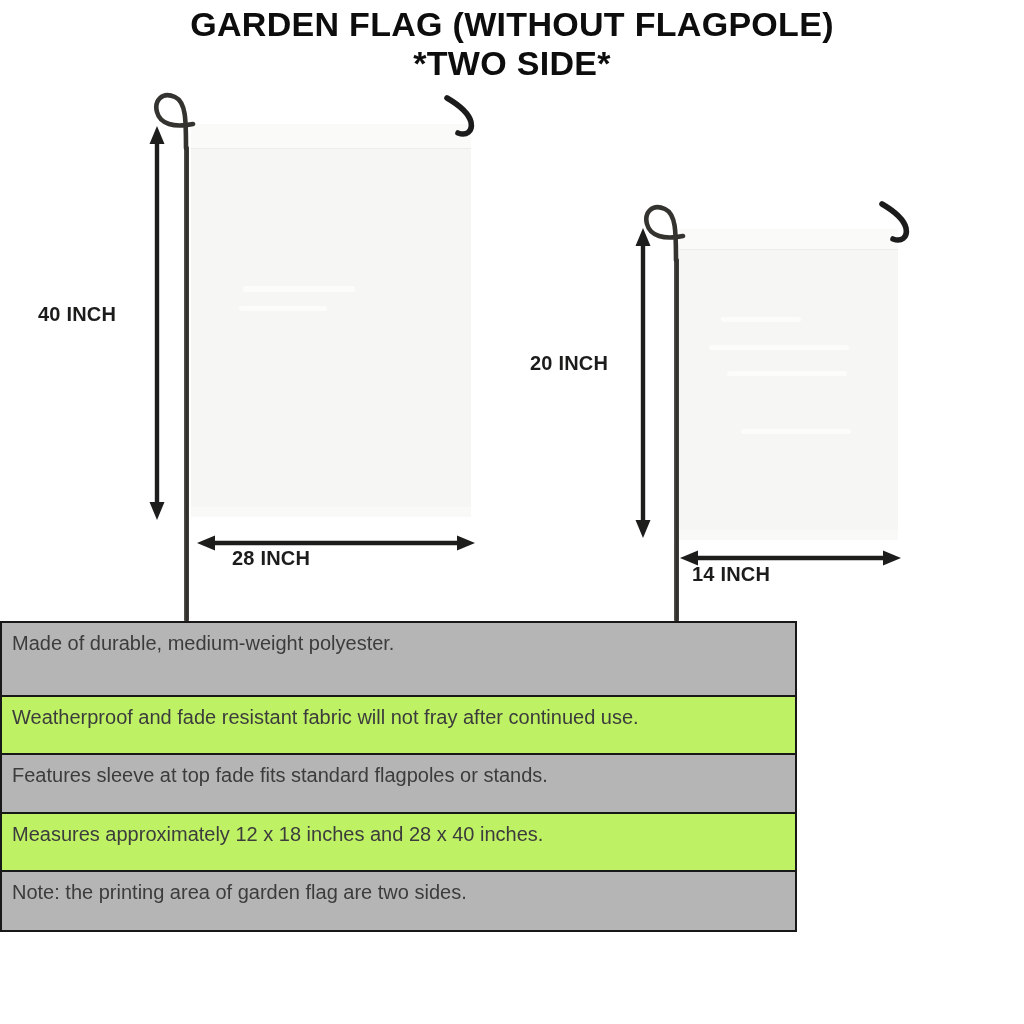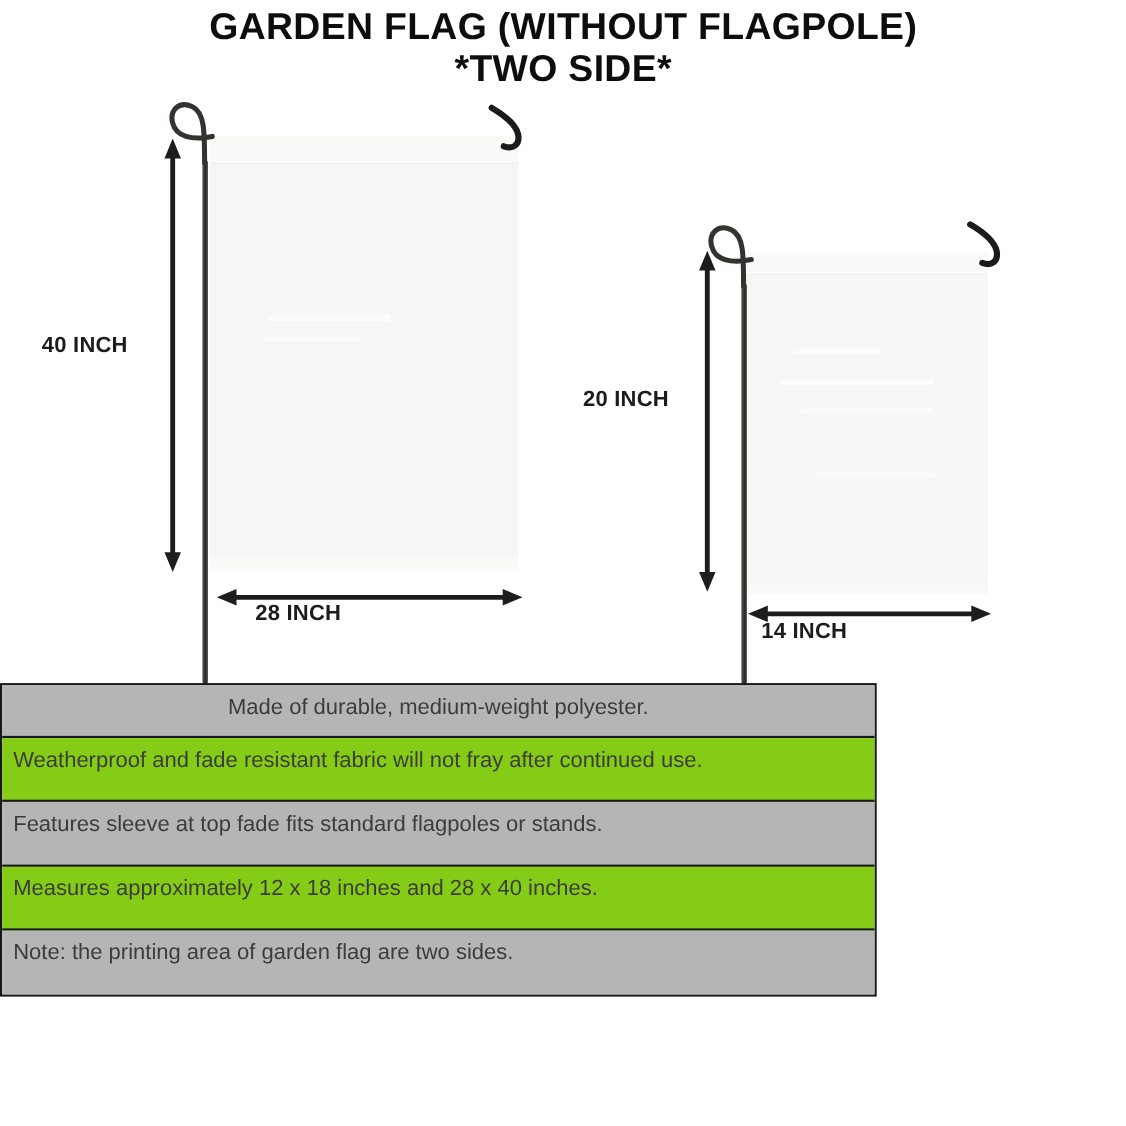--- a/index.html
+++ b/index.html
@@ -64,25 +64,25 @@
   .features{
     position:absolute;left:0;top:621px;width:797px;
     border:2px solid var(--bar-border);
     box-sizing:border-box;
   }
   .feature-row{
     box-sizing:border-box;
     border-bottom:2px solid var(--bar-border);
     padding:7px 10px 0 10px;
     font-size:20px;line-height:26px;color:var(--text-dark);
-    background:#84cc16;
+    background:#bef264;
   }
   .feature-row:last-child{border-bottom:none;}
   .feature-row:nth-child(odd){background:var(--bar-gray);}
-  .row-1{height:48px;text-align:center;}
+  .row-1{height:74px;}
   .row-2{height:58px;}
   .row-3{height:59px;}
   .row-4{height:58px;}
   .row-5{height:58px;}
 </style>
 </head>
 <body>
 
 <div class="canvas">
 

